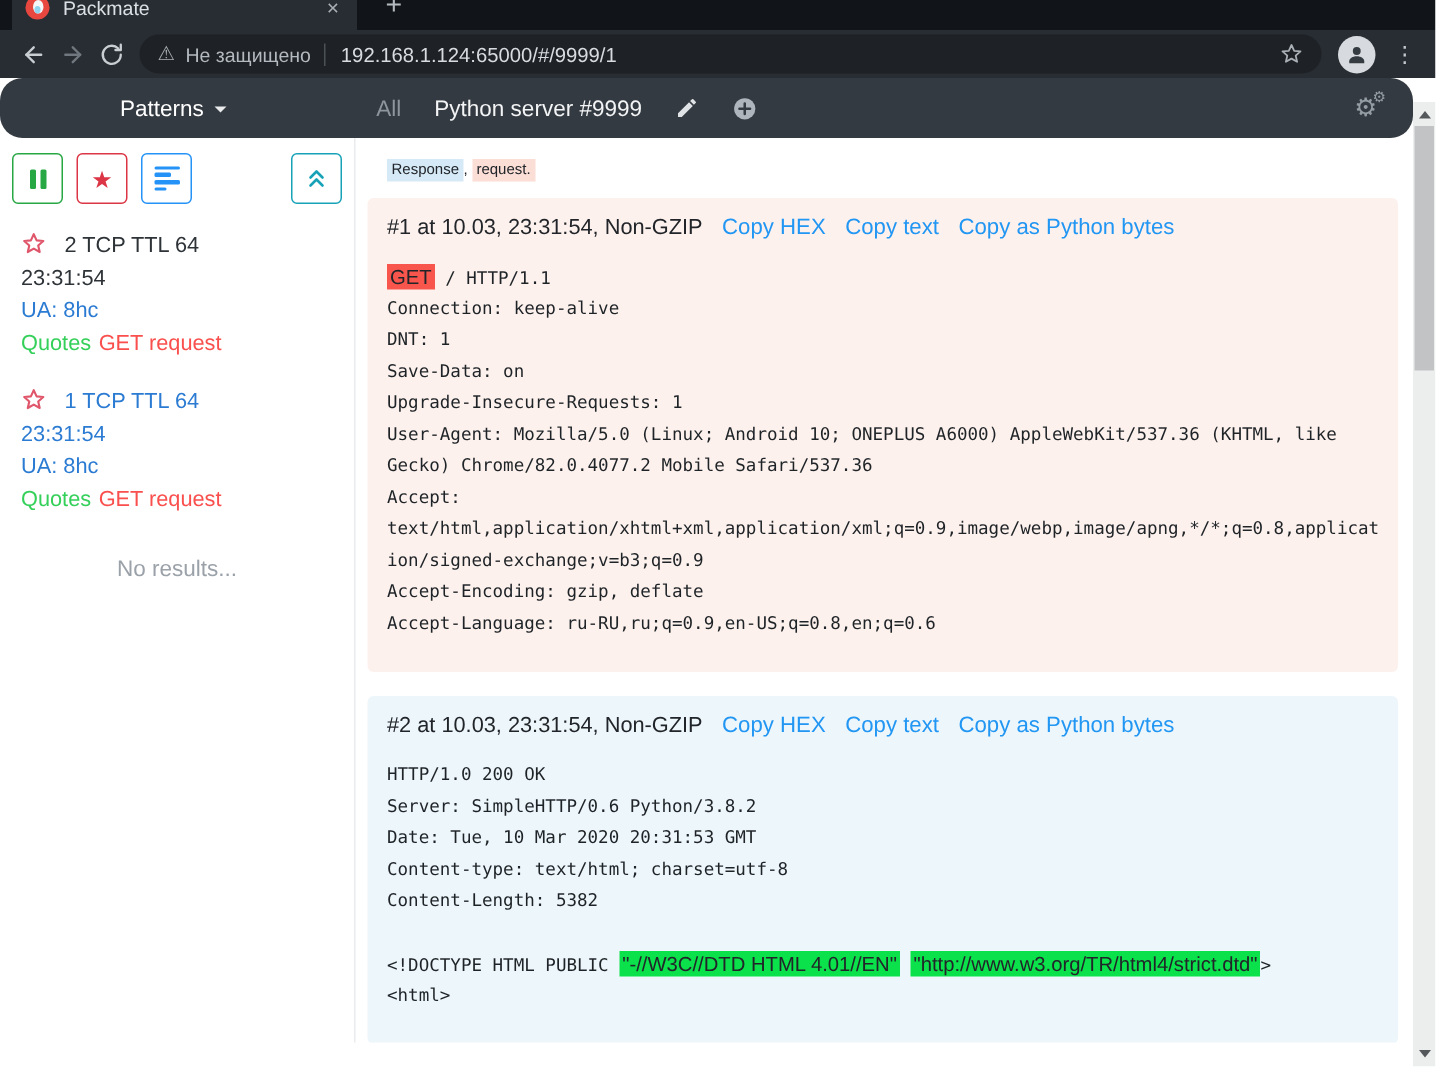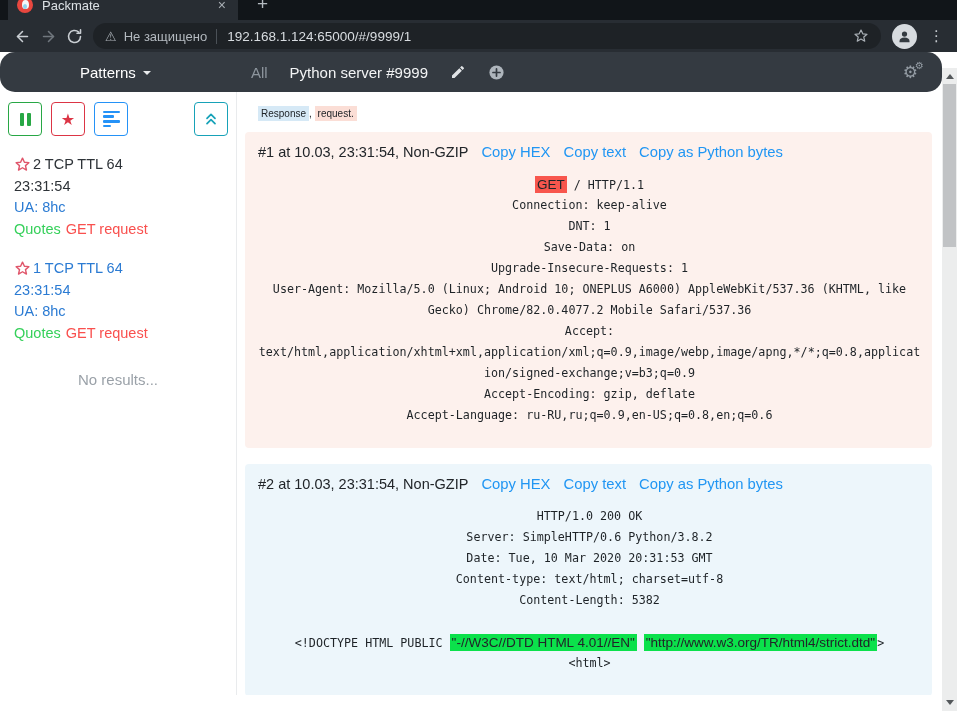--- a/index.html
+++ b/index.html
@@ -59,41 +59,41 @@
     font-family:"DejaVu Sans",sans-serif; }
   .sbtn.lines { border:1px solid #2492f7; flex-direction:column; gap:2.4px; align-items:flex-start;
     padding-left:8px; }
   .sbtn.lines i { display:block; height:2.4px; background:#2492f7; border-radius:1px; }
   .sbtn.lines i:nth-child(1){ width:17px; } .sbtn.lines i:nth-child(2){ width:11px; }
   .sbtn.lines i:nth-child(3){ width:17px; } .sbtn.lines i:nth-child(4){ width:8px; }
   .sbtn.collapse { border:1px solid #17a2b8; margin-left:auto; }
 
   .stream { margin-top:18px; padding:0 6px; font-size:14.5px; line-height:21.5px; color:#2e3338;
     cursor:pointer; }
-  .stream .row1 { display:flex; align-items:center; gap:2px; }
+  .stream .row1 { display:flex; gap:12px; }
   .stream .ua { color:var(--sidebar-link); }
   .stream.selected .title, .stream.selected .time { color:var(--sidebar-link); }
   .stream .tag { margin-right:5px; }
   .noresults { margin-top:27px; text-align:center; color:#9aa1a8; font-size:15px; }
 
   .main { flex:1; padding:8px 10px 0 8px; overflow:hidden; }
   .legend { margin:8px 0 13px 13px; font-size:10px; color:#212529; }
   .legend .seg { padding:2px 3px; }
   .legend .seg-response { background:var(--legend-response-bg); }
   .legend .seg-request { background:var(--legend-request-bg); }
 
   .packet { border-radius:4px; margin-bottom:16px; padding:12px 11px 22px 13px; }
   .packet.request { background:var(--request-bg); }
   .packet.response { background:var(--response-bg); }
   .phead { font-size:14.5px; color:#212529; display:flex; align-items:baseline; white-space:nowrap; }
   .phead .actions a { color:var(--accent-blue); margin-left:13px; text-decoration:none;
     font-size:14.8px; cursor:pointer; }
   .pbody { margin-top:14px; font-family:"DejaVu Sans Mono","Liberation Mono",monospace;
     font-size:11.7px; line-height:21px; color:#1e2327; }
-  .pline { white-space:pre; height:21px;text-align:center; }
+  .pline { white-space:pre; height:21px; }
   .hl { font-family:"Liberation Sans","DejaVu Sans",sans-serif; font-size:13.5px; padding:1px 2px;
     color:#212529; }
   .hl-red { background:var(--mark-red); }
   .hl-green { background:var(--mark-green); }
 
   
   .vscroll { position:absolute; right:0; top:68px; width:15px; height:643px; background:#eceded; }
   .vs-thumb { position:absolute; top:16px; left:1px; width:13px; height:163px; background:#c1c3c5; }
   .vs-up { position:absolute; top:6px; left:3.5px; width:0; height:0;
     border-left:4px solid transparent; border-right:4px solid transparent;

